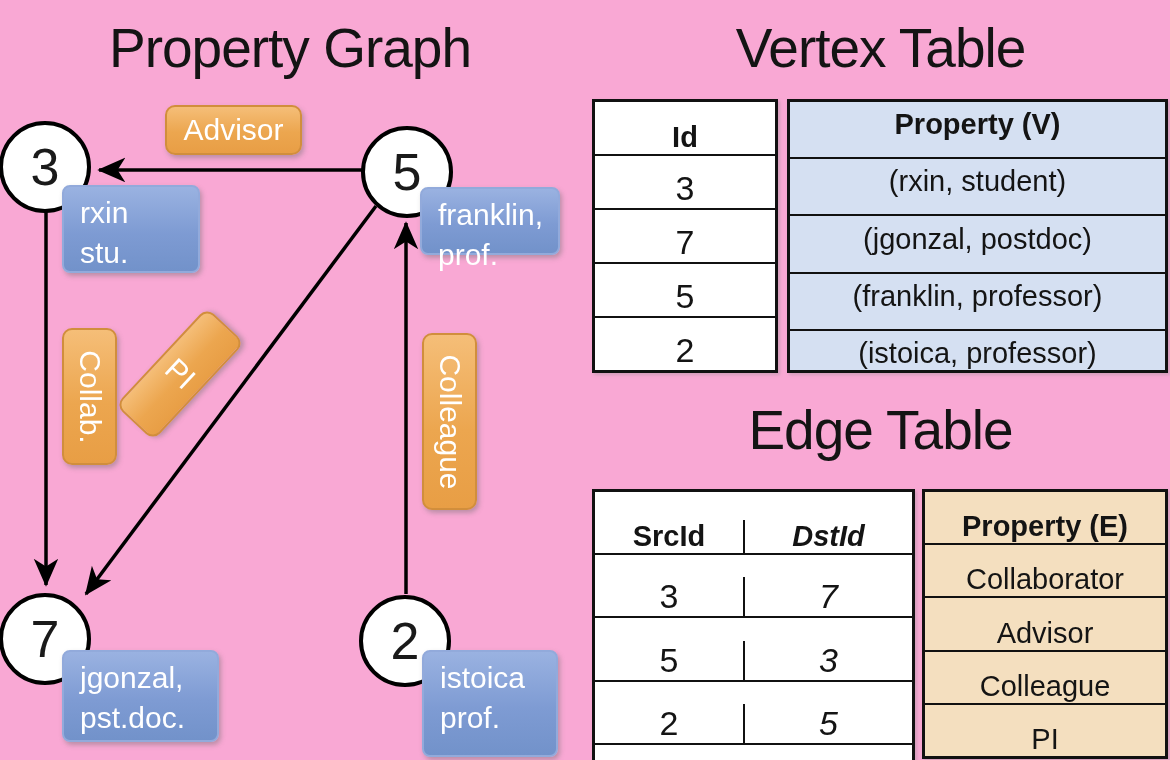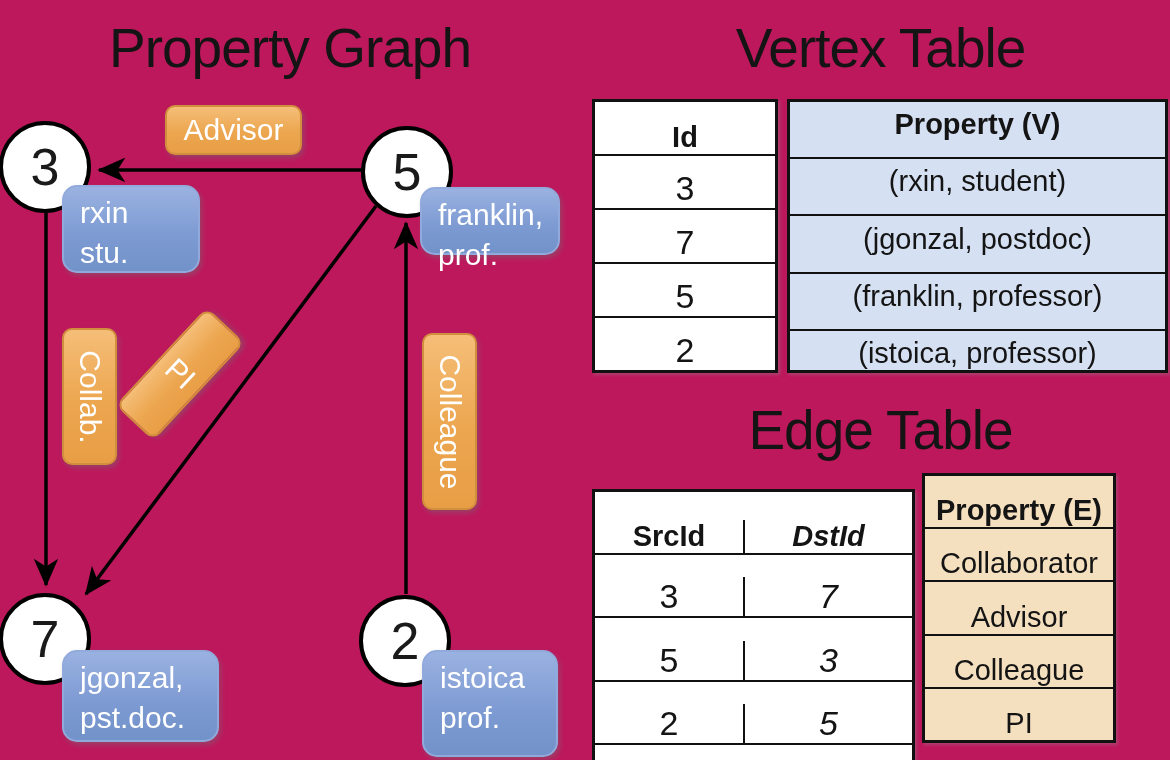--- a/index.html
+++ b/index.html
@@ -1,18 +1,18 @@
 <!DOCTYPE html>
 <html><head>
 <meta charset="utf-8">
 <style>
   html,body { margin:0; padding:0; background:#ffffff; }
   .stage {
     position:relative; width:1170px; height:760px; overflow:hidden;
-    font-family:"Liberation Sans", sans-serif; color:#151515; background:#be185d;
+    font-family:"Liberation Sans", sans-serif; color:#151515; background:#f9a8d4;
   }
   .big-title {
     position:absolute; text-align:center; font-size:55px; letter-spacing:-1px;
     color:#141414; white-space:nowrap;
   }
   
   svg.edges { position:absolute; left:0; top:0; }
   .vcircle {
     position:absolute; width:92px; height:92px; border-radius:50%;
     background:#fff; border:4px solid #000; box-sizing:border-box;
@@ -23,21 +23,21 @@
     position:absolute; z-index:3; border-radius:10px; color:#fff;
     background:linear-gradient(180deg,#F5BE78 0%, #ECA64F 55%, #E89E45 100%);
     border:2px solid #D austere;
     border:2px solid #D18E3C; box-sizing:border-box;
     box-shadow:2px 3px 5px rgba(110,110,110,0.45);
     display:flex; align-items:center; justify-content:center;
     font-size:30px; white-space:nowrap;
   }
   .elabel .rot90 { transform:rotate(90deg); white-space:nowrap; }
   .pbox {
-    position:absolute; z-index:4; border-radius:15px; color:#fff;
+    position:absolute; z-index:4; border-radius:8px; color:#fff;
     background:linear-gradient(180deg,#9AB2E1 0%, #7E9BD3 55%, #7292CA 100%);
     border:2px solid #92AADB; box-sizing:border-box;
     box-shadow:2px 3px 5px rgba(110,110,110,0.45);
     padding:6px 0 0 16px; font-size:30px; line-height:40px; white-space:nowrap;
   }
   
   .tbox {
     position:absolute; background:#fff; border:3px solid #111; box-sizing:border-box;
     display:flex; flex-direction:column;
     box-shadow:2px 2px 3px rgba(140,140,140,0.35);
@@ -172,21 +172,21 @@
     <div class="row">
       <div class="cell num" style="flex:0 0 148px">2</div>
       <div class="cell num sep">5</div>
     </div>
     <div class="row">
       <div class="cell num" style="flex:0 0 148px">5</div>
       <div class="cell num sep">7</div>
     </div>
   </div>
 
-  <div class="tbox peachfill" style="left:922px;top:473px;width:194px;height:270px">
+  <div class="tbox peachfill" style="left:922px;top:489px;width:246px;height:270px">
     <div class="row">
         <div class="cell hdr">Property (E)</div>
       </div>
     <div class="row">
         <div class="cell">Collaborator</div>
       </div>
     <div class="row">
         <div class="cell">Advisor</div>
       </div>
     <div class="row">

